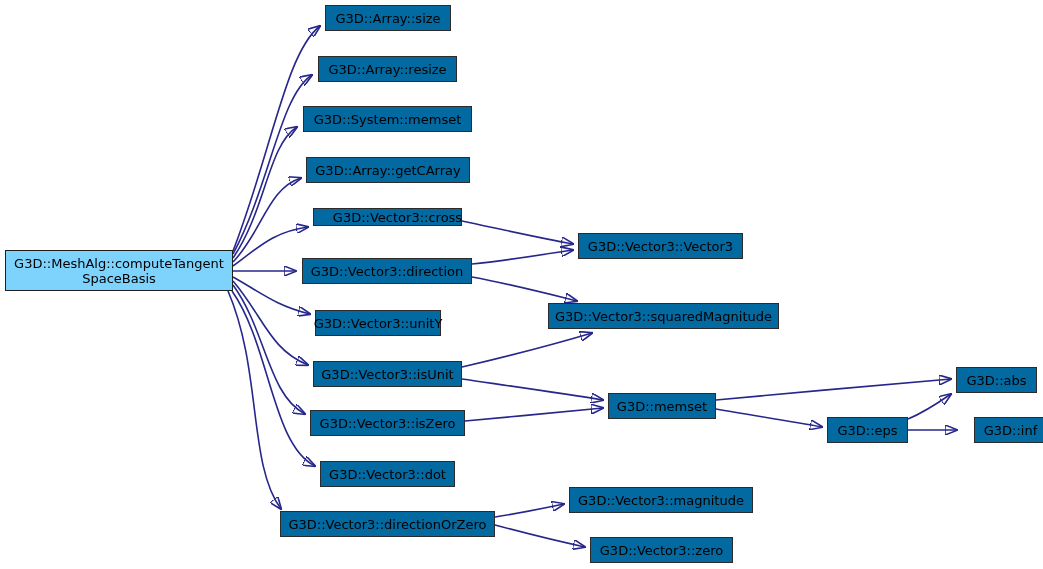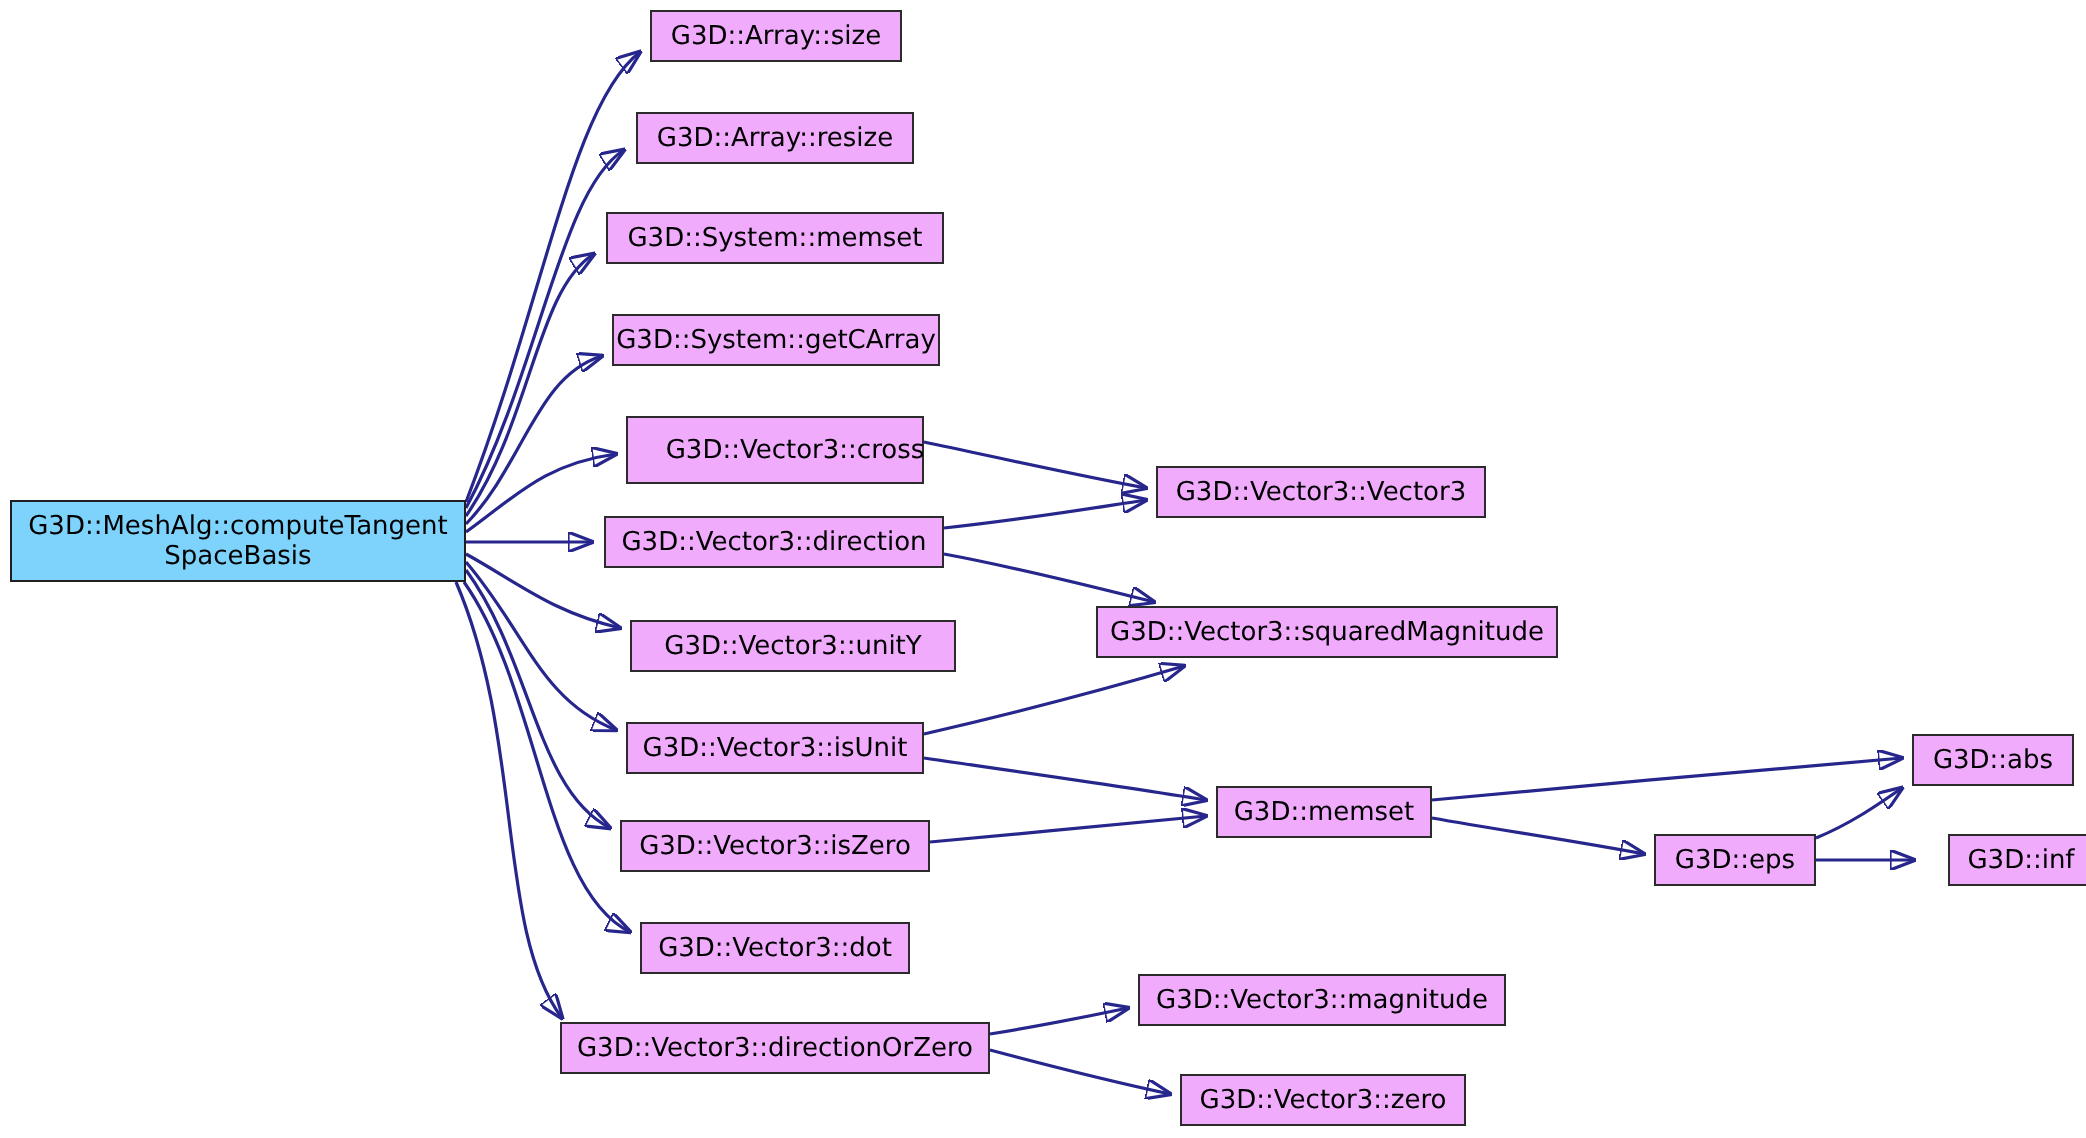--- a/index.html
+++ b/index.html
@@ -24,21 +24,21 @@
   }
   #edges path {
     fill: none;
     stroke: #26268c;
     stroke-width: 1.6;
   }
   .node {
     position: absolute;
     box-sizing: border-box;
     border: 1px solid #2b2b2b;
-    background: #f0abfc;
+    background: #0369a1;
     color: #000000;
     font-size: 13px;
     line-height: 15px;
     display: flex;
     align-items: center;
     justify-content: center;
     text-align: center;
     white-space: pre-line;
     cursor: pointer;
   }
@@ -88,27 +88,27 @@
 
   <div class="node root" style="left:5px; top:250px; width:228px; height:41px;">G3D::MeshAlg::computeTangent
 SpaceBasis</div>
 
   <div class="node" style="left:325px; top:5px; width:126px; height:26px;">G3D::Array::size</div>
 
   <div class="node" style="left:318px; top:56px; width:139px; height:26px;">G3D::Array::resize</div>
 
   <div class="node" style="left:303px; top:106px; width:169px; height:26px;">G3D::System::memset</div>
 
-  <div class="node" style="left:306px; top:157px; width:164px; height:26px;">G3D::System::getCArray</div>
+  <div class="node" style="left:306px; top:157px; width:164px; height:26px;">G3D::Array::getCArray</div>
 
-  <div class="node" style="left:313px; top:208px; width:149px; height:34px;padding-left:20px;">G3D::Vector3::cross</div>
+  <div class="node" style="left:313px; top:208px; width:149px; height:18px;padding-left:20px;">G3D::Vector3::cross</div>
 
   <div class="node" style="left:302px; top:258px; width:170px; height:26px;">G3D::Vector3::direction</div>
 
-  <div class="node" style="left:315px; top:310px; width:163px; height:26px;">G3D::Vector3::unitY</div>
+  <div class="node" style="left:315px; top:310px; width:126px; height:26px;">G3D::Vector3::unitY</div>
 
   <div class="node" style="left:313px; top:361px; width:149px; height:26px;">G3D::Vector3::isUnit</div>
 
   <div class="node" style="left:310px; top:410px; width:155px; height:26px;">G3D::Vector3::isZero</div>
 
   <div class="node" style="left:320px; top:461px; width:135px; height:26px;text-align:center;">G3D::Vector3::dot</div>
 
   <div class="node" style="left:280px; top:511px; width:215px; height:26px;">G3D::Vector3::directionOrZero</div>
 
   <div class="node" style="left:578px; top:233px; width:165px; height:26px;">G3D::Vector3::Vector3</div>

